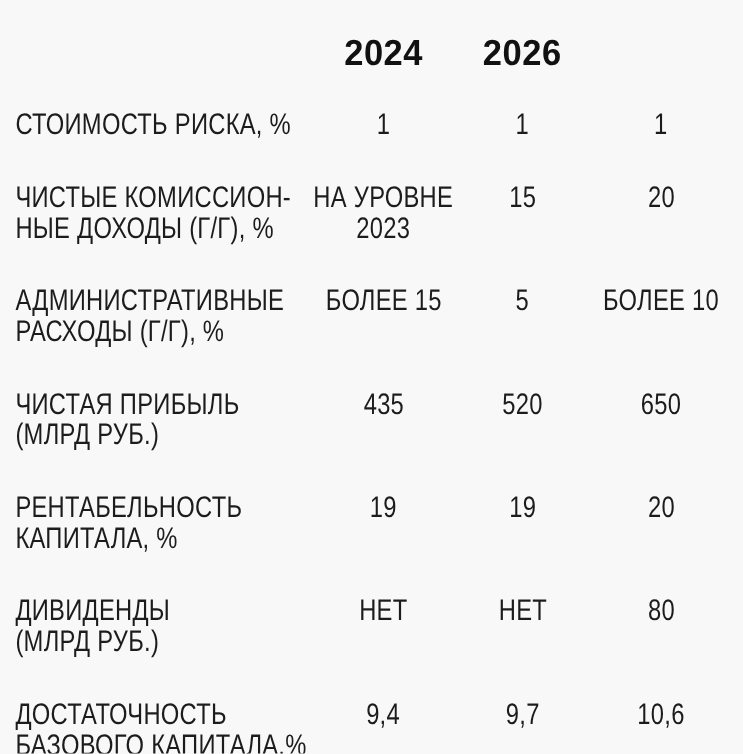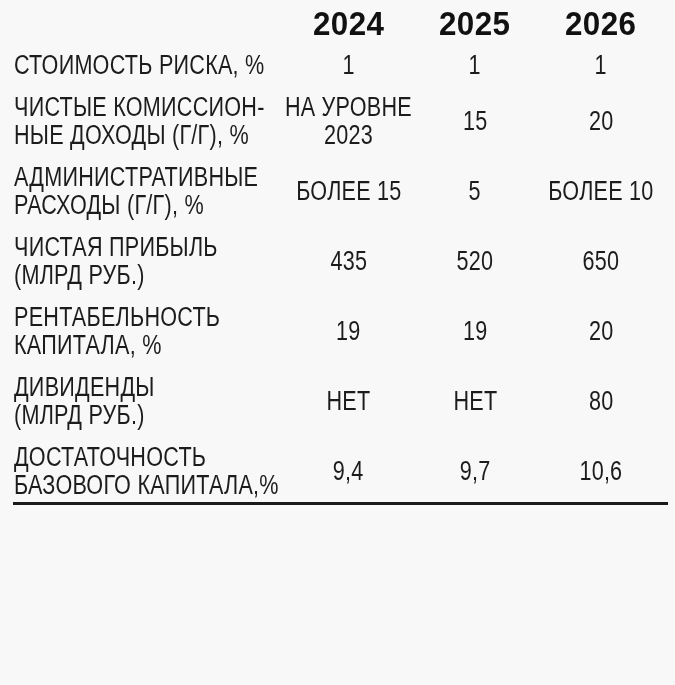--- a/index.html
+++ b/index.html
@@ -12,21 +12,21 @@
   }
   .page { padding-top: 6px; }
   .table { padding: 0 12px 0 14px; }
   .row {
     display: grid;
     grid-template-columns: 272px 125px 128px 124px;
     margin-bottom: 14px;
   }
   .row.header { margin-bottom: 9px; }
   .rows .row:last-child { margin-bottom: 0; }
-  .cell { display: flex; align-items: center; min-width: 0; }
+  .cell { display: flex; align-items: flex-start; min-width: 0; margin-top: 24px; }
   .cell.label { justify-content: flex-start; }
   .cell.val { justify-content: center; }
   .txt {
     font-size: 27px;
     line-height: 28px;
     white-space: pre;
     letter-spacing: 0.3px;
     flex: none;
   }
   .label .txt { transform: scaleX(0.80); transform-origin: 0 0; }
@@ -56,23 +56,20 @@
 </head>
 <body>
 
 <div class="page">
   <div class="table">
 
     <div class="row header">
       <div class="cell label"></div>
       <div class="cell val year">
           <span class="txt">2024</span>
-        </div>
-      <div class="cell val year">
-          <span class="txt">2025</span>
         </div>
       <div class="cell val year">
           <span class="txt">2026</span>
         </div>
     </div>
 
     <div class="rows">
 
       <div class="row">
         <div class="cell label">

